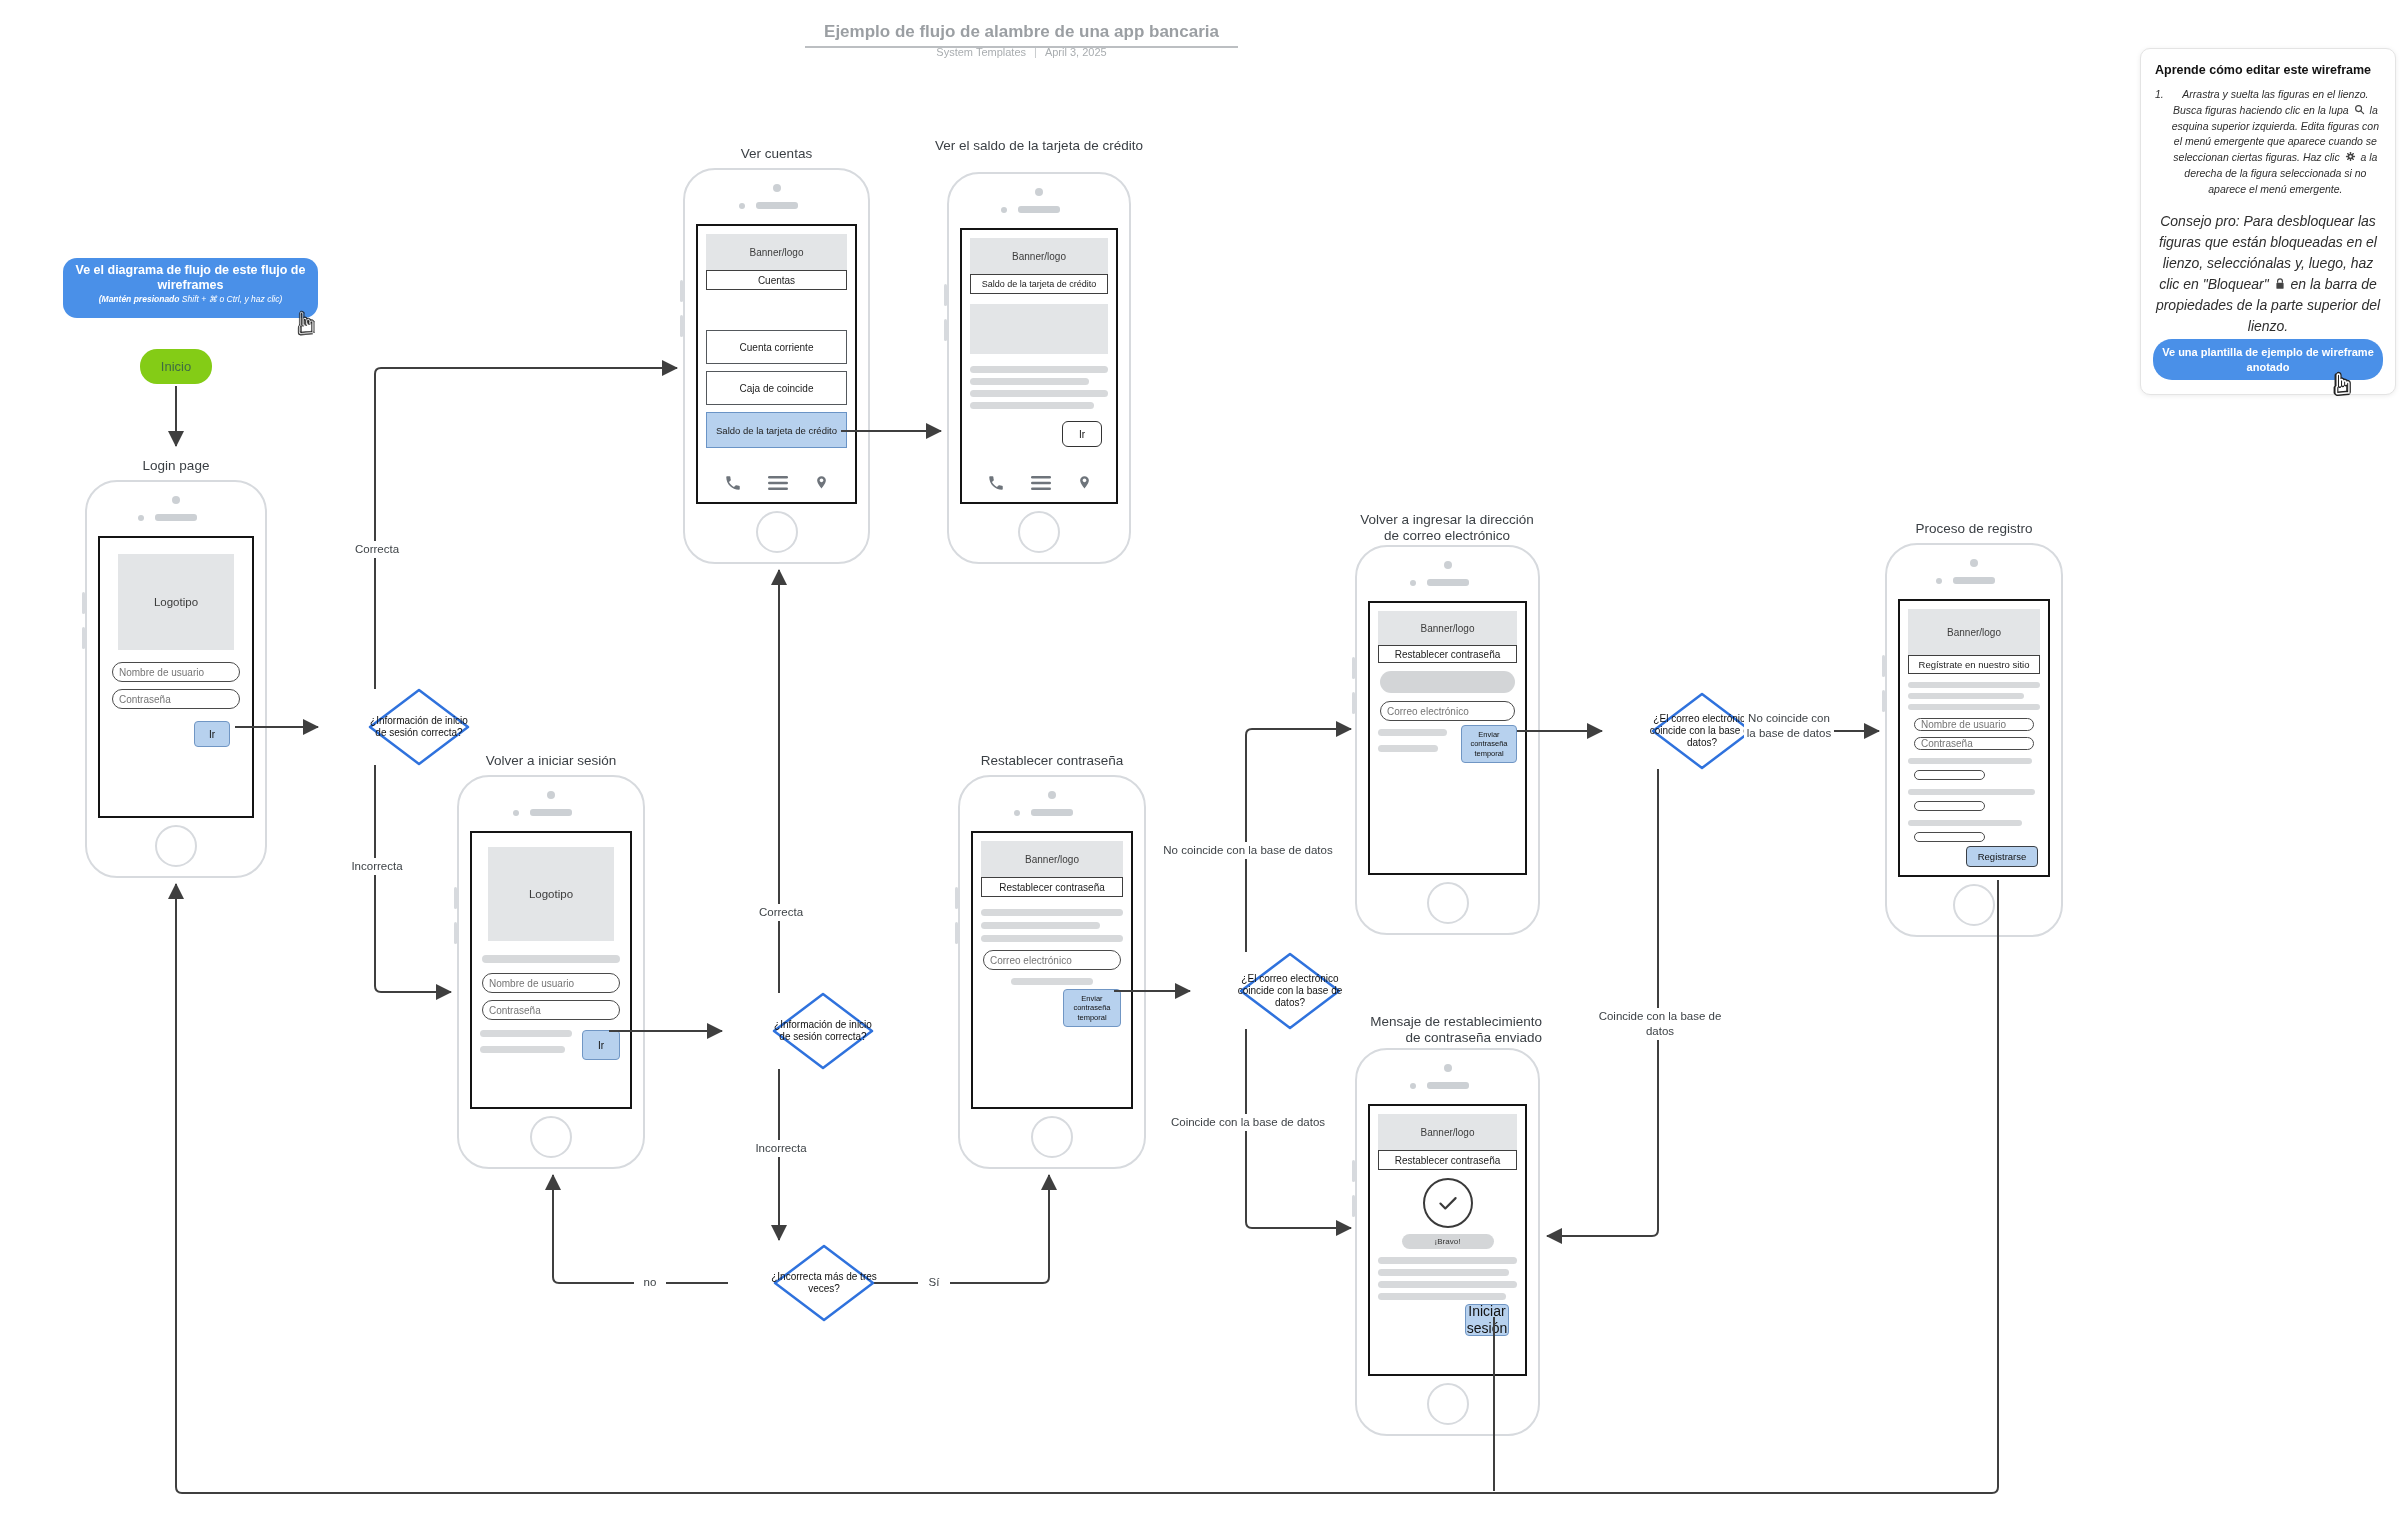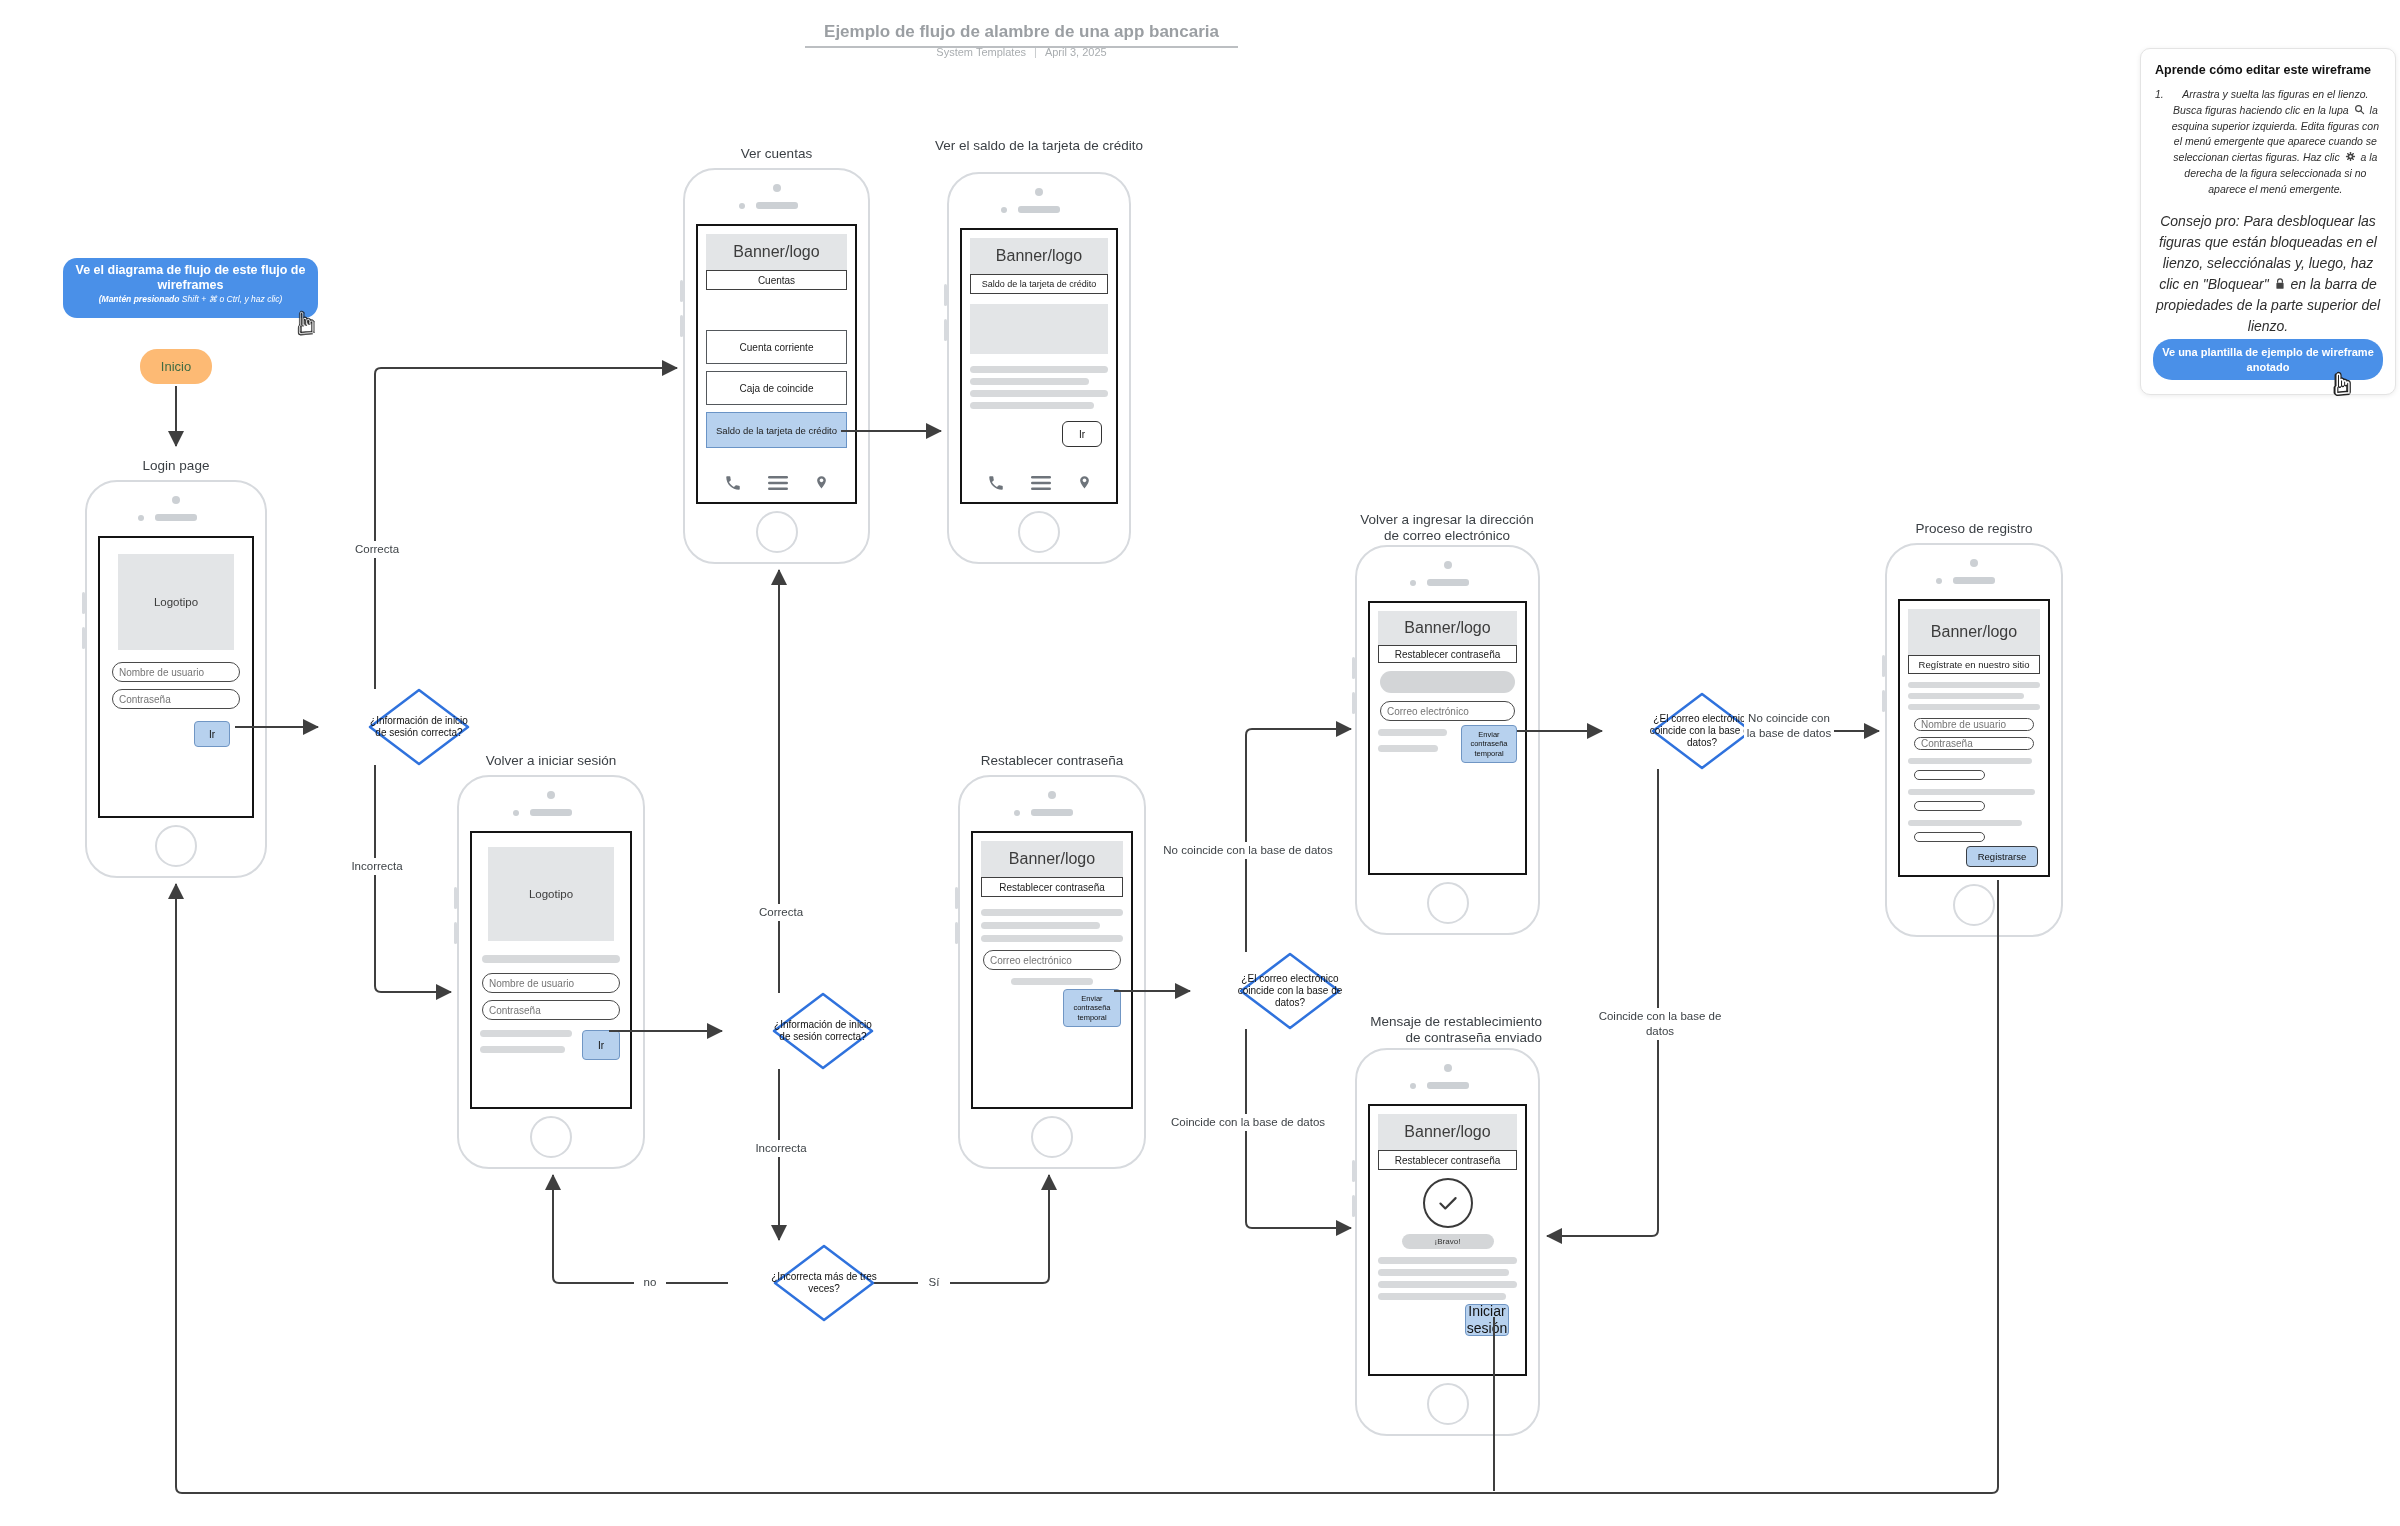--- a/index.html
+++ b/index.html
@@ -13,37 +13,37 @@
 
   
   .callout{position:absolute;left:63px;top:258px;width:255px;height:60px;background:#4a90e8;
     border-radius:14px;color:#fff;text-align:center;padding-top:5px;box-sizing:border-box;}
   .callout .c1{font-size:12.5px;font-weight:bold;line-height:1.18;padding:0 10px;}
   .callout .c2{font-size:8.5px;font-style:italic;margin-top:1px;}
   .callout .c2 b{font-weight:bold;}
   .cursor{position:absolute;font-size:30px;color:#fff;
     text-shadow:1.5px 0 #222,-1.5px 0 #222,0 1.5px #222,0 -1.5px #222,1px 1px #222,-1px -1px #222;
     transform:rotate(-90deg);line-height:1;}
-  .start-pill{position:absolute;left:140px;top:349px;width:72px;height:35px;background:#fdba74;
+  .start-pill{position:absolute;left:140px;top:349px;width:72px;height:35px;background:#84cc16;
     border-radius:17px;display:flex;align-items:center;justify-content:center;
     font-size:13px;color:#3f6b42;}
 
   
   .phone{position:absolute;background:#fff;border:2px solid #d7dade;border-radius:32px;box-sizing:border-box;}
   .phone .cam{position:absolute;top:14px;left:50%;transform:translateX(-50%);width:8px;height:8px;border-radius:50%;background:#ccd0d4;}
   .phone .spkdot{position:absolute;top:33px;left:calc(50% - 38px);width:6px;height:6px;border-radius:50%;background:#ccd0d4;}
   .phone .spk{position:absolute;top:32px;left:50%;transform:translateX(-50%);width:42px;height:7px;border-radius:3px;background:#ccd0d4;}
   .phone .home{position:absolute;bottom:9px;left:50%;transform:translateX(-50%);width:42px;height:42px;border:2px solid #d7dade;border-radius:50%;box-sizing:border-box;}
   .phone .side{position:absolute;left:-5px;width:3px;height:22px;background:#d7dade;border-radius:2px;}
   .screen{position:absolute;left:11px;right:11px;top:54px;bottom:58px;border:2px solid #141414;
     background:#fff;display:flex;flex-direction:column;padding:8px;box-sizing:border-box;}
   .phone-title{position:absolute;text-align:center;font-size:13.5px;color:#3a3f44;line-height:1.2;}
 
   .logo-box{background:#e3e5e7;display:flex;align-items:center;justify-content:center;font-size:11.5px;color:#3c3c3c;}
-  .banner{background:#e3e5e7;display:flex;align-items:center;justify-content:center;font-size:16px;color:#3c3c3c;flex-shrink:0;}
+  .banner{background:#e3e5e7;display:flex;align-items:center;justify-content:center;font-size:10px;color:#3c3c3c;flex-shrink:0;}
   .hdr{border:1.5px solid #3f3f3f;background:#fff;display:flex;align-items:center;justify-content:center;
     font-size:10px;color:#222;flex-shrink:0;box-sizing:border-box;}
   .wf-input{border:1.5px solid #4a4a4a;border-radius:10px;background:#fff;height:20px;font-size:10px;
     color:#555;padding:0 6px;box-sizing:border-box;font-family:"Liberation Sans",sans-serif;}
   .bar{background:#d7d9db;border-radius:4px;height:7px;flex-shrink:0;}
   .btn-blue{background:#b7d1ee;border:1px solid #7096c4;border-radius:4px;display:flex;align-items:center;
     justify-content:center;font-size:10px;color:#111;box-sizing:border-box;text-align:center;flex-shrink:0;}
   .btn-outline{background:#fff;border:1.5px solid #333;border-radius:6px;display:flex;align-items:center;
     justify-content:center;font-size:10px;color:#111;box-sizing:border-box;flex-shrink:0;}
   .opt{border:1.5px solid #54585c;background:#fff;display:flex;align-items:center;justify-content:center;

